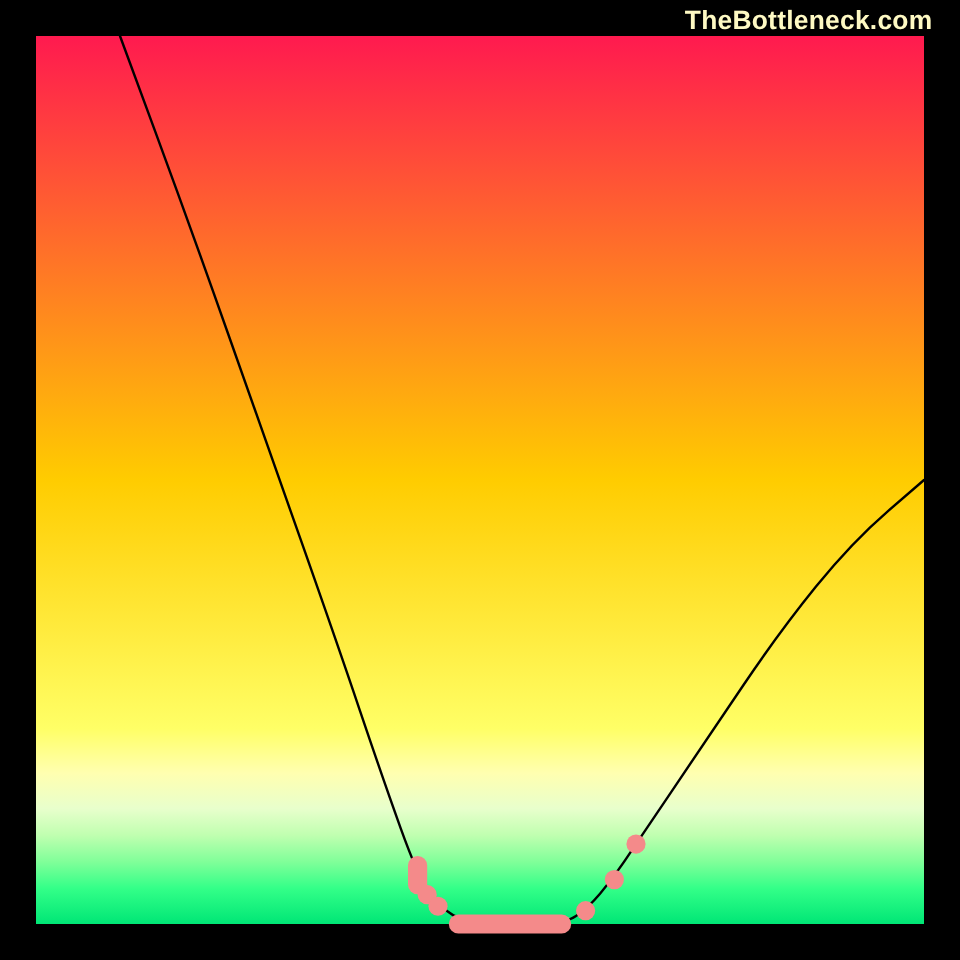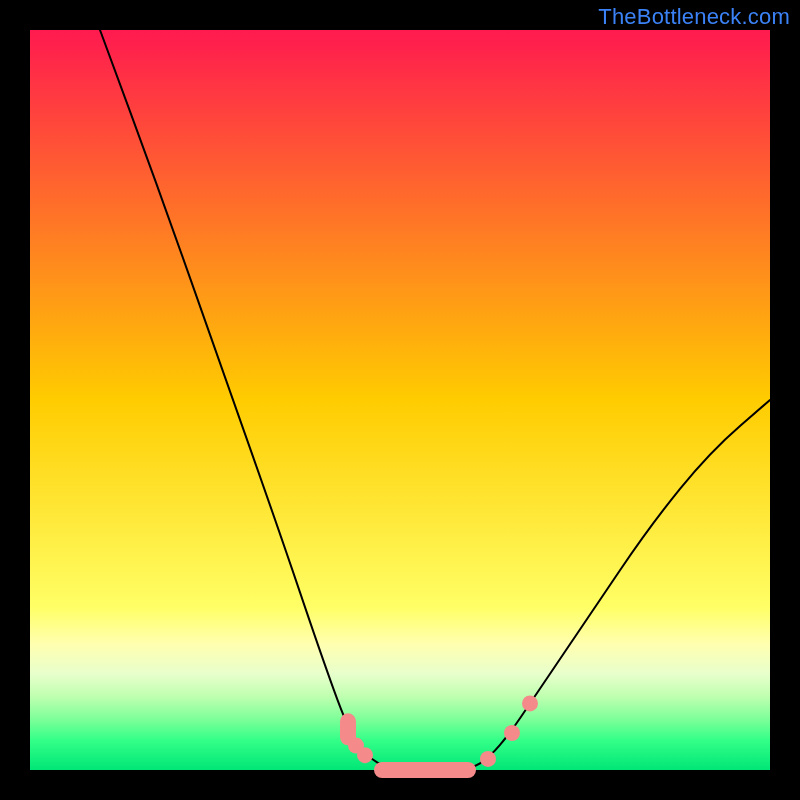--- a/index.html
+++ b/index.html
@@ -12,25 +12,25 @@
   }
   .frame {
     position: relative;
     width: 800px;
     height: 800px;
     background: #000;
   }
   .watermark {
     position: absolute;
     top: 4px;
-    right: 10px;
+    right: 23px;
     font-family: Arial, Helvetica, sans-serif;
     font-size: 22px;
-    color: #3b82f6;
-    font-weight: 400;
+    color: #fef9c3;
+    font-weight: 700;
     letter-spacing: 0.2px;
   }
   svg {
     position: absolute;
     top: 0;
     left: 0;
   }
 </style>
 </head>
 <body>

